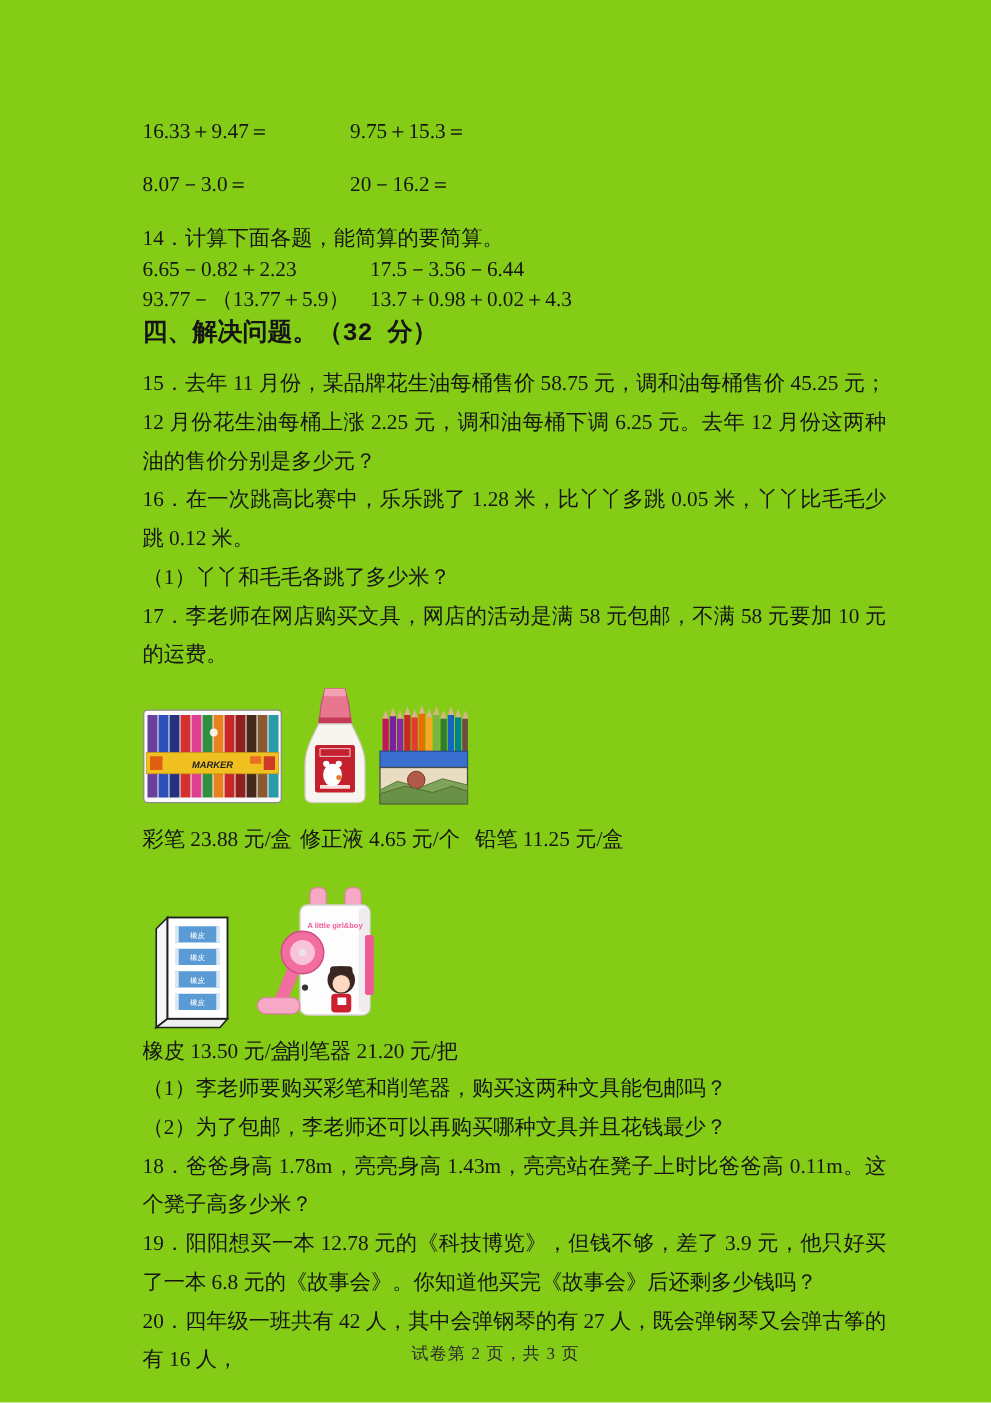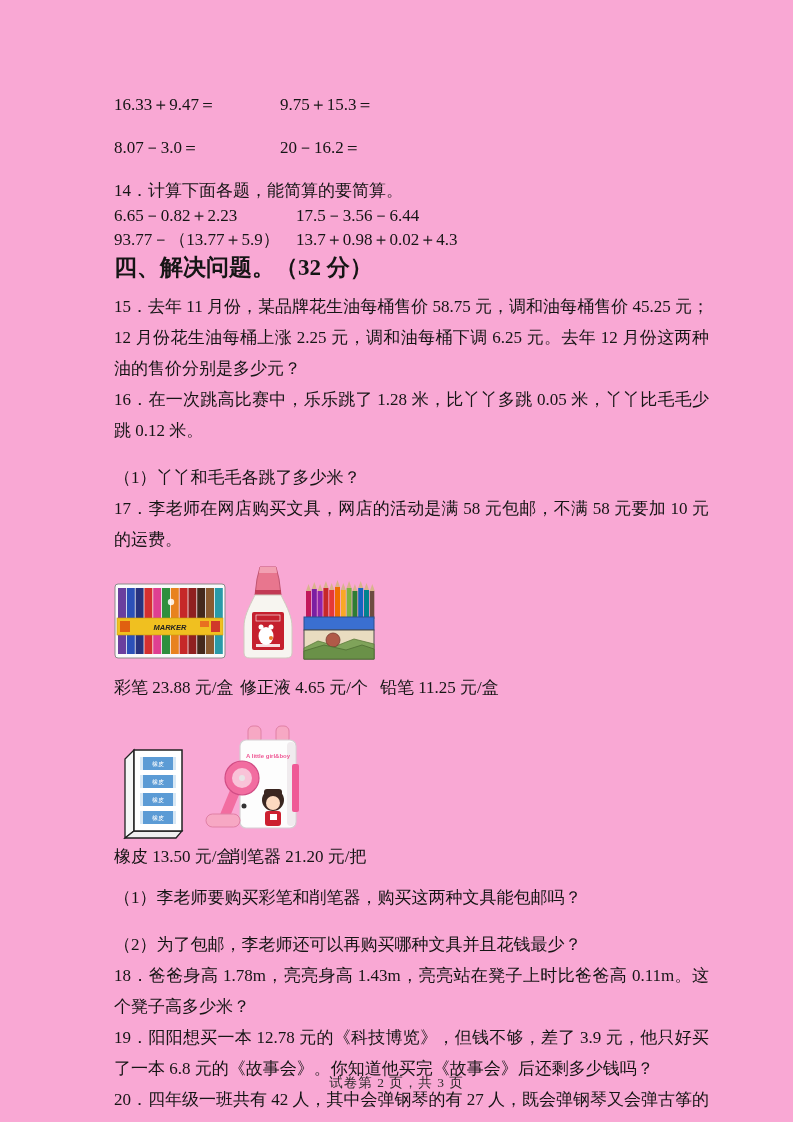--- a/index.html
+++ b/index.html
@@ -1,36 +1,36 @@
 <!DOCTYPE html>
 <html><head>
 <meta charset="utf-8">
 <style>
   html,body{margin:0;padding:0;background:#ffffff;}
   .page{
     position:relative;
     width:793px;height:1122px;
-    background:#f9a8d4;
+    background:#84cc16;
     font-family:"Liberation Serif","DejaVu Serif",serif;
     color:#151515;
     font-size:17px;
     overflow:hidden;
   }
   .content{padding:96px 84px 0 114px;}
 
   .calc-line{display:flex;line-height:18px;height:18px;margin-bottom:25px;white-space:nowrap;}
   .calc-line .cl{display:inline-block;width:166px;}
   .q14-title{line-height:18px;height:18px;margin-bottom:7px;white-space:nowrap;}
   .q14-row{display:flex;line-height:18px;height:18px;margin-bottom:6px;white-space:nowrap;}
   .q14-row .cl{display:inline-block;width:182px;}
 
-  .sec-title{font-weight:700;font-size:23px;line-height:21px;margin:8px 0 13px;}
+  .sec-title{font-weight:700;font-size:20px;line-height:21px;margin:8px 0 13px;font-family:Liberation Mono, monospace;}
 
   .para{line-height:31px;text-align:justify;}
-  .oneline{line-height:31px;white-space:nowrap;margin-top:16px;}
+  .oneline{line-height:31px;white-space:nowrap;}
 
   .img-row{display:flex;align-items:flex-end;}
   .img-row-1{margin-top:10px;height:97px;font-style:italic;}
   .img-row-2{margin-top:25px;height:118px;}
 
   .price-row{display:flex;line-height:18px;white-space:nowrap;align-items:center;}
   .price-row-1{margin-top:17px;}
   .price-row-1 .p1{width:126px;}
   .price-row-1 .p2{width:140px;}
   .price-row-2{margin-top:8px;}

